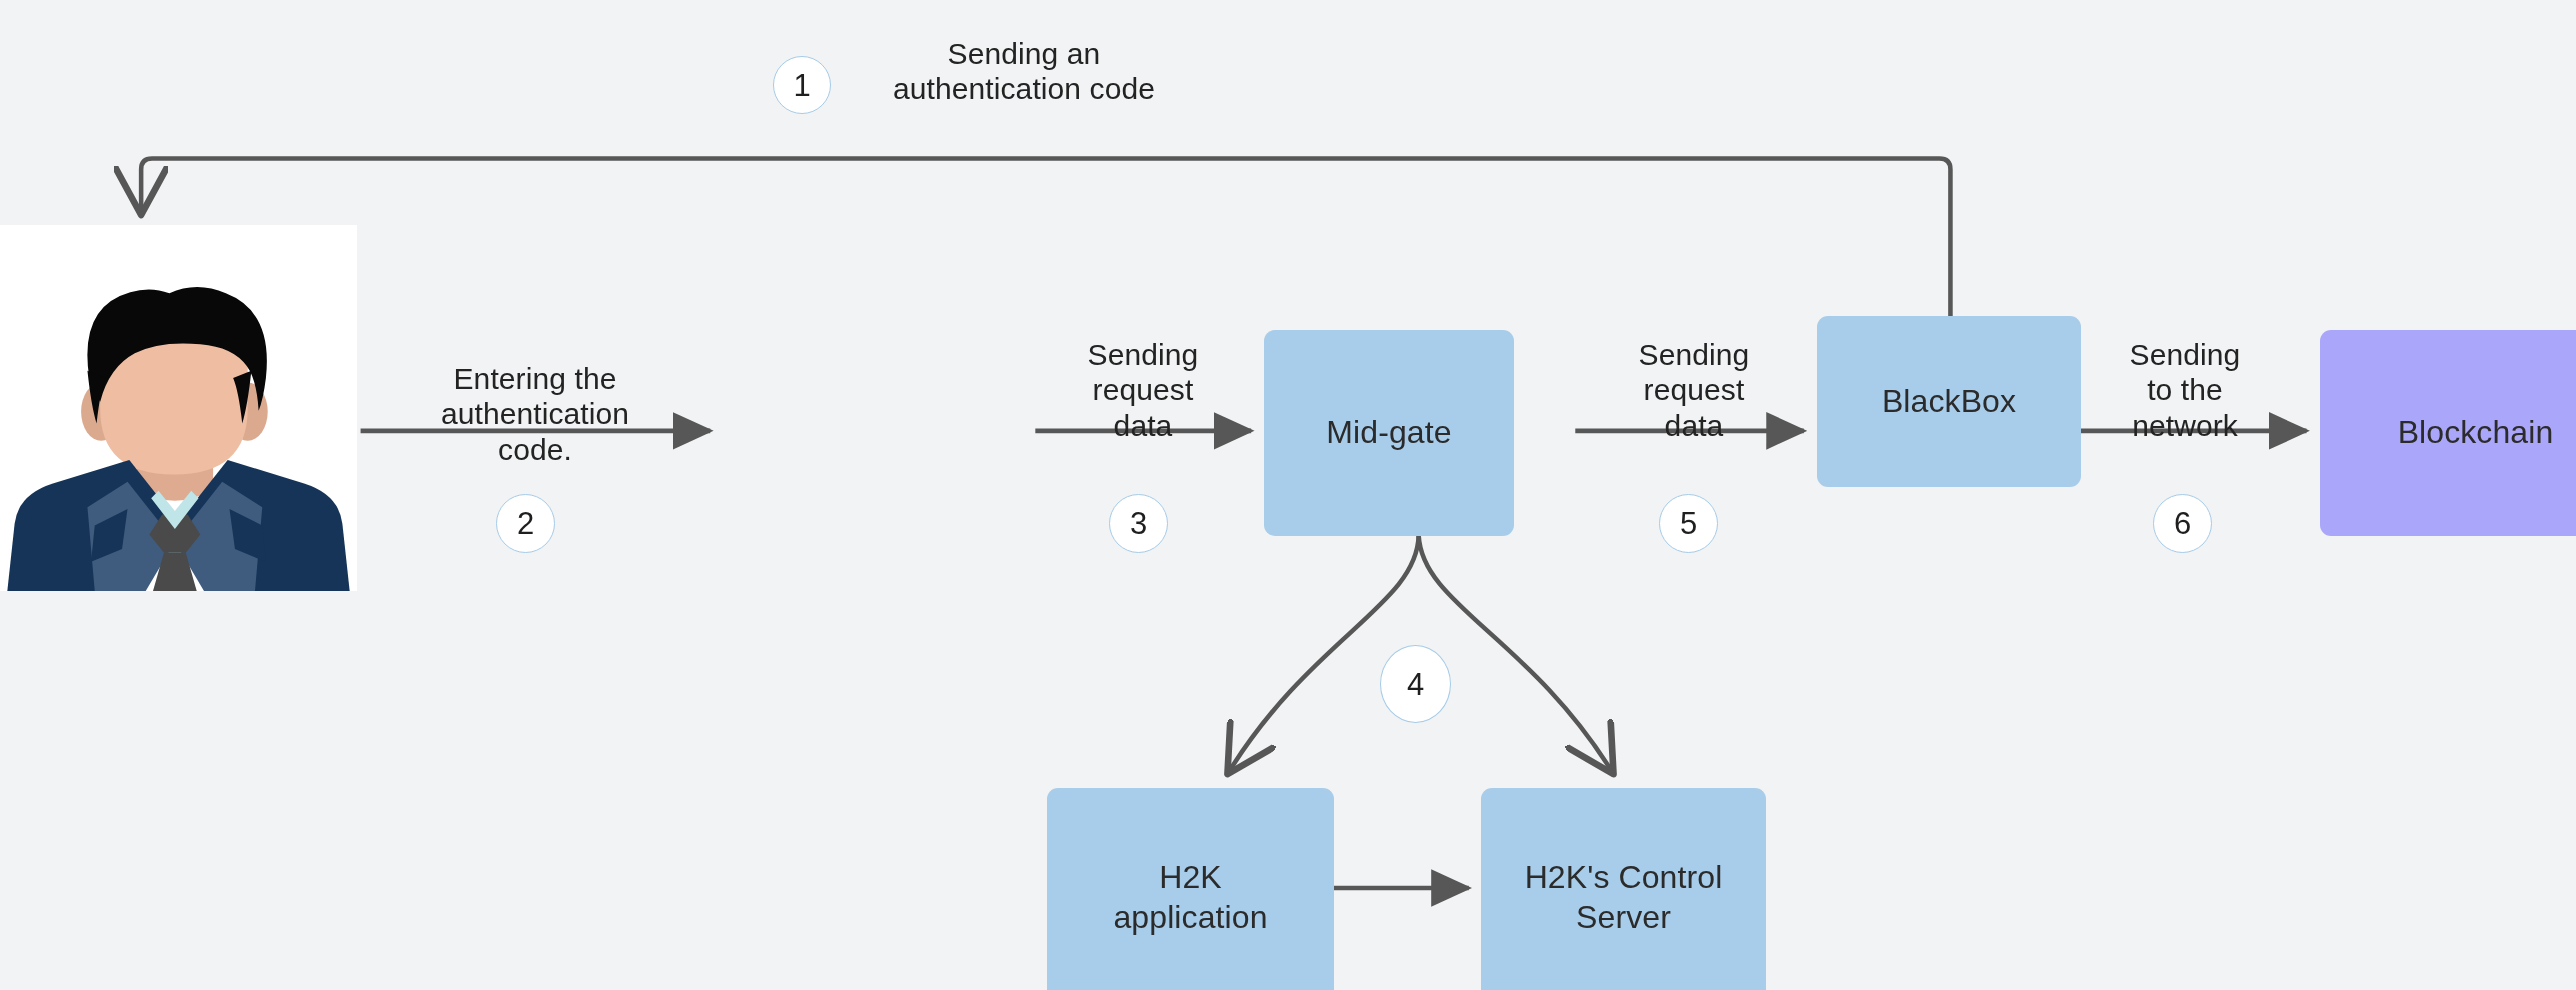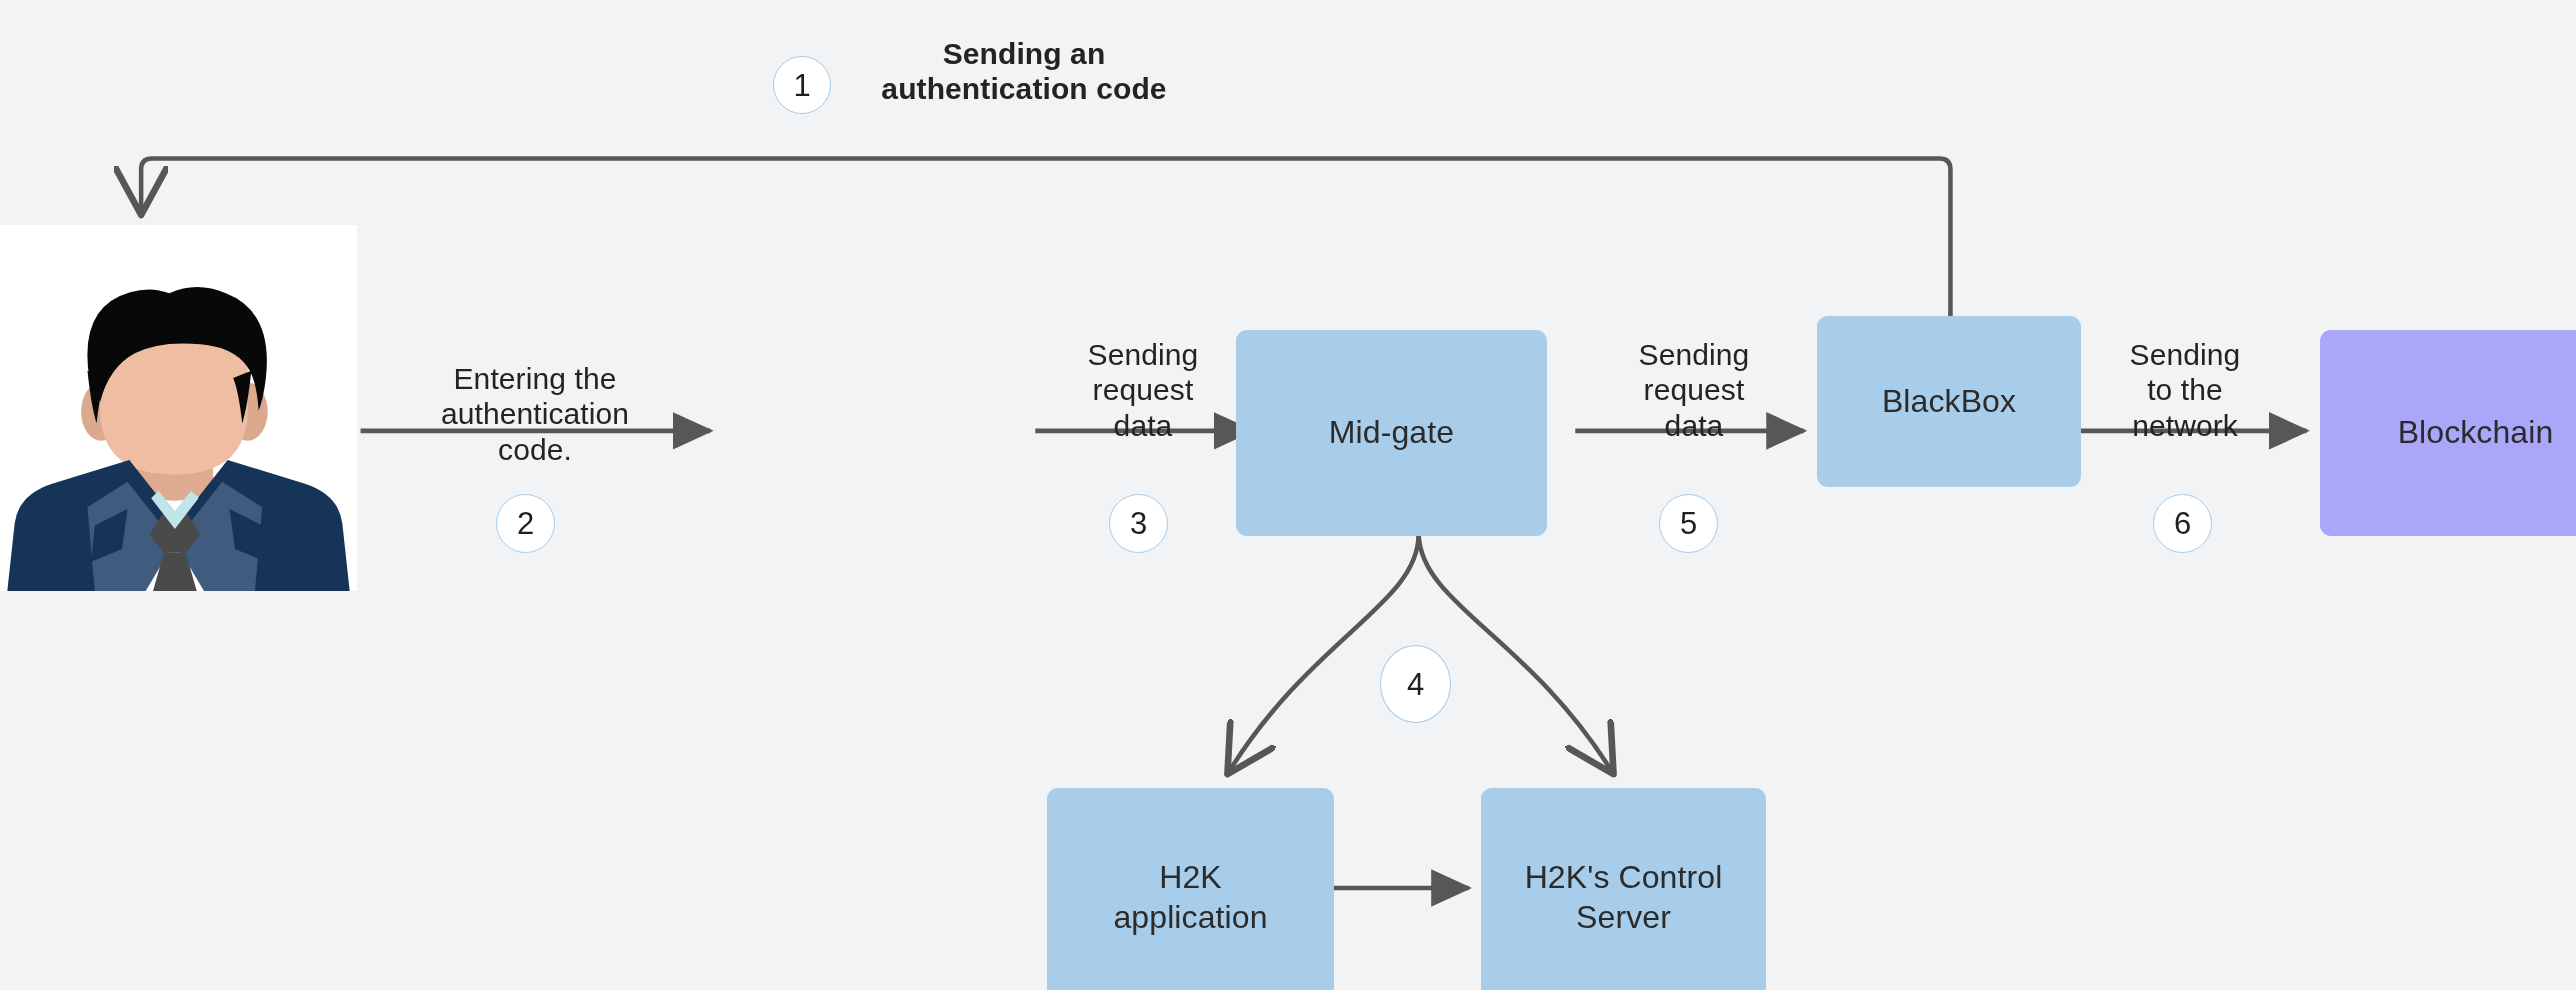--- a/index.html
+++ b/index.html
@@ -139,21 +139,21 @@
       <path d="M288 330 l-36 -18 l6 44 l34 14 z" fill="#153458"></path>
 
       <path d="M178 318 h28 l14 22 l-16 20 h-24 l-16 -20 z" fill="#4a4a4a"></path>
       <path d="M180 360 h24 l12 42 h-48 z" fill="#4a4a4a"></path>
 
       <path d="M166 300 l26 34 l26 -34 l-8 -8 l-18 22 l-18 -22 z" fill="#bfe5e8"></path>
     </svg>
   </div>
 
 
-  <div class="node node-blue" style="left:1236px; top:330px; width:311px; height:206px;">
+  <div class="node node-blue" style="left:1264px; top:330px; width:250px; height:206px;">
     <span>Mid-gate</span>
   </div>
 
   <div class="node node-blue" style="left:1817px; top:316px; width:264px; height:171px;">
     <span>BlackBox</span>
   </div>
 
   <div class="node node-purple" style="left:2320px; top:330px; width:311px; height:206px;">
     <span>Blockchain</span>
   </div>
@@ -161,21 +161,21 @@
   <div class="node node-blue" style="left:1047px; top:788px; width:287px; height:219px;">
     <span>H2K
 application</span>
   </div>
 
   <div class="node node-blue" style="left:1481px; top:788px; width:285px; height:219px;">
     <span>H2K's Control
 Server</span>
   </div>
 
-  <div class="edge-label" style="left:860px; top:36px; width:328px;font-weight:bold;">Sending an
+  <div class="edge-label" style="left:860px; top:36px; width:328px;">Sending an
 authentication code</div>
 
   <div class="edge-label" style="left:380px; top:337px; width:310px;margin-top:24px;">Entering the
 authentication
 code.</div>
 
   <div class="edge-label" style="left:1052px; top:337px; width:182px;">Sending
 request
 data</div>
 

